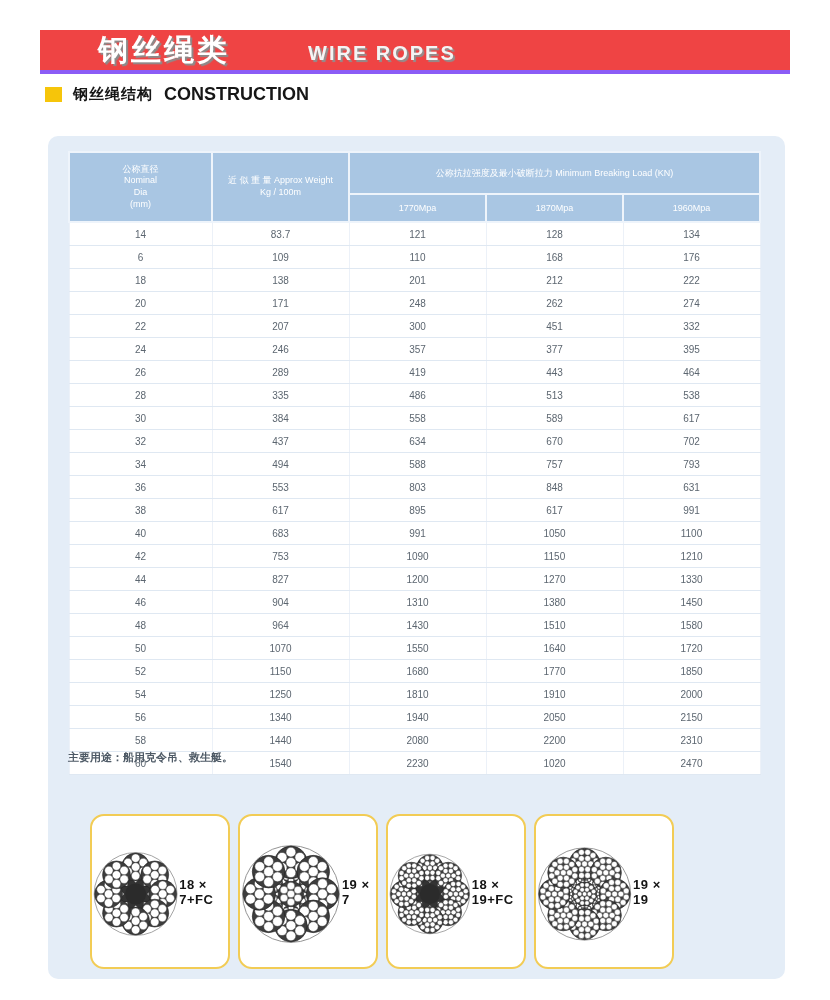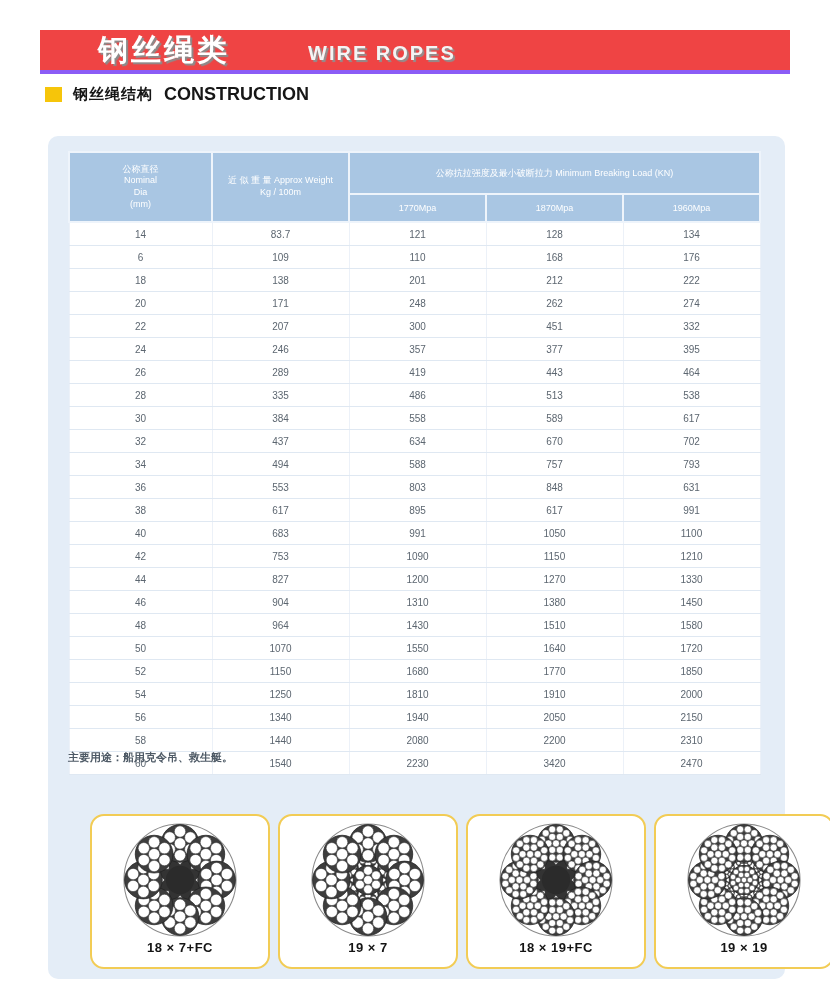--- a/index.html
+++ b/index.html
@@ -47,23 +47,23 @@
     background:#fff;color:#5c6670;font-size:10px;text-align:center;
     height:22px;border-bottom:1px solid #dfe8f2;
     border-left:1px solid #ecf1f8;border-right:1px solid #ecf1f8;
     padding:0;
   }
   
   .footnote{position:absolute;left:20px;top:614px;font-size:11px;color:#4e5a66;font-weight:bold;}
   
   .cards{position:absolute;left:42px;top:678px;display:flex;gap:8px;}
   .card{
-    width:180px;height:155px;background:#fff;box-sizing:border-box;
+    width:140px;height:155px;background:#fff;box-sizing:border-box;
     border:2px solid #f2cc55;border-radius:14px;
-    display:flex;flex-direction:column;align-items:center;
+    display:flex;align-items:center;
   }
   .card svg{margin-top:5px;}
   .rope-label{font-size:13px;font-weight:bold;color:#141414;margin-top:1px;letter-spacing:0.5px;}
 </style>
 </head>
 <body>
 
 <div class="banner">
   <span class="banner-zh">钢丝绳类</span>
   <span class="banner-en">WIRE ROPES</span>
@@ -260,21 +260,21 @@
           <td>58</td>
           <td>1440</td>
           <td>2080</td>
           <td>2200</td>
           <td>2310</td>
         </tr>
         <tr>
           <td>60</td>
           <td>1540</td>
           <td>2230</td>
-          <td>3420</td>
+          <td>1020</td>
           <td>2470</td>
         </tr>
       </tbody>
   </table>
 
   <div class="footnote">主要用途：船用克令吊、救生艇。</div>
 
   <div class="cards">
     <div class="card">
       <svg width="118" height="118" viewBox="0 0 100 100">

